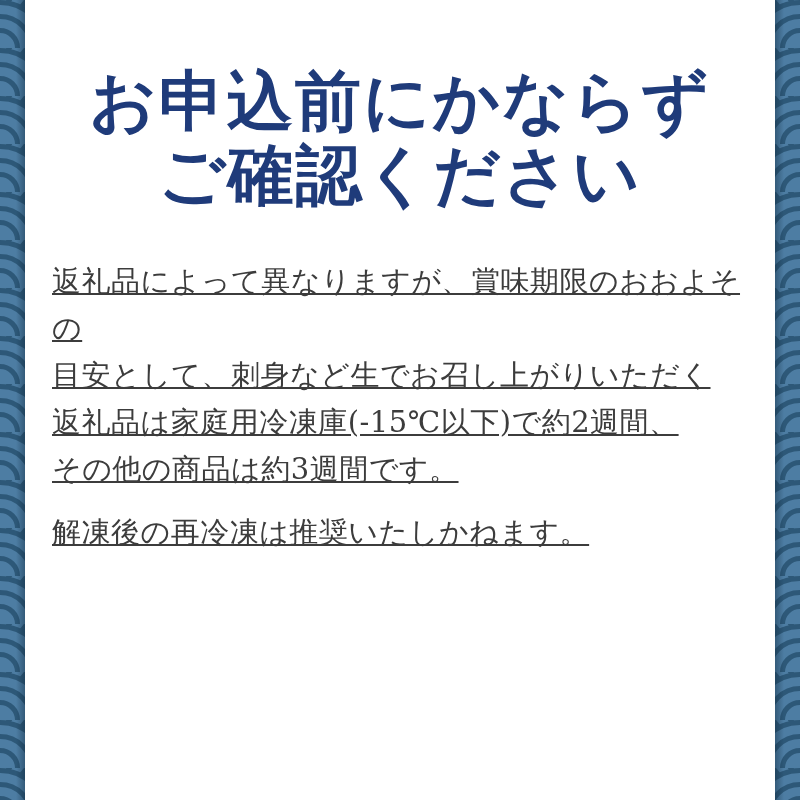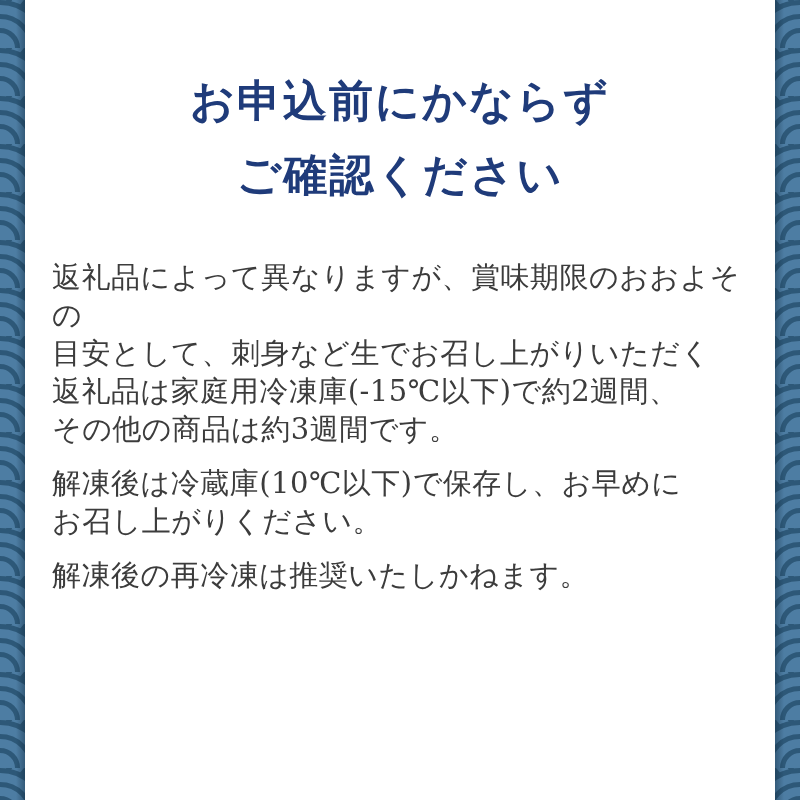--- a/index.html
+++ b/index.html
@@ -54,39 +54,40 @@
   
   .content {
     position: absolute;
     left: 25px;
     right: 25px;
     top: 0;
   }
   .title {
     margin: 64px 0 16px 0;
     text-align: center;
-    font-size: 44px;
+    font-size: 66px;
     line-height: 74px;
     font-weight: 700;
     letter-spacing: 2px;
     color: var(--title_color, #1f3b7a);
     white-space: pre-line;
     font-family: "DejaVu Serif", "Liberation Serif", serif;
   }
   .notice-body {
     margin: 46px 0 0 0;
     padding: 0 27px 0 27px;
   }
   .notice-body p {
     margin: 0 0 16px 0;
     font-size: 29px;
-    line-height: 38px;
+    line-height: 47px;
     letter-spacing: 0.5px;
     color: var(--body_text_color, #3c3c3c);
     white-space: pre-line;
+    text-decoration: underline;
   }
 </style>
 </head>
 <body>
 
 <div class="band left">
   <svg width="25" height="800" viewBox="0 0 25 800" aria-hidden="true">
     <defs>
       <pattern id="sgh" width="96" height="48" patternUnits="userSpaceOnUse">
         <rect width="96" height="48" class="scale-outer" stroke="none"></rect>
@@ -134,17 +135,15 @@
 
 <main class="content">
   <h1 class="title">お申込前にかならず
 ご確認ください</h1>
 
   <section class="notice-body">
     <p>返礼品によって異なりますが、賞味期限のおおよその
 目安として、刺身など生でお召し上がりいただく
 返礼品は家庭用冷凍庫(-15℃以下)で約2週間、
 その他の商品は約3週間です。</p>
-    <p>解凍後は冷蔵庫(10℃以下)で保存し、お早めに
-お召し上がりください。</p>
     <p>解凍後の再冷凍は推奨いたしかねます。</p>
   </section>
 </main>
 
 </body></html>

